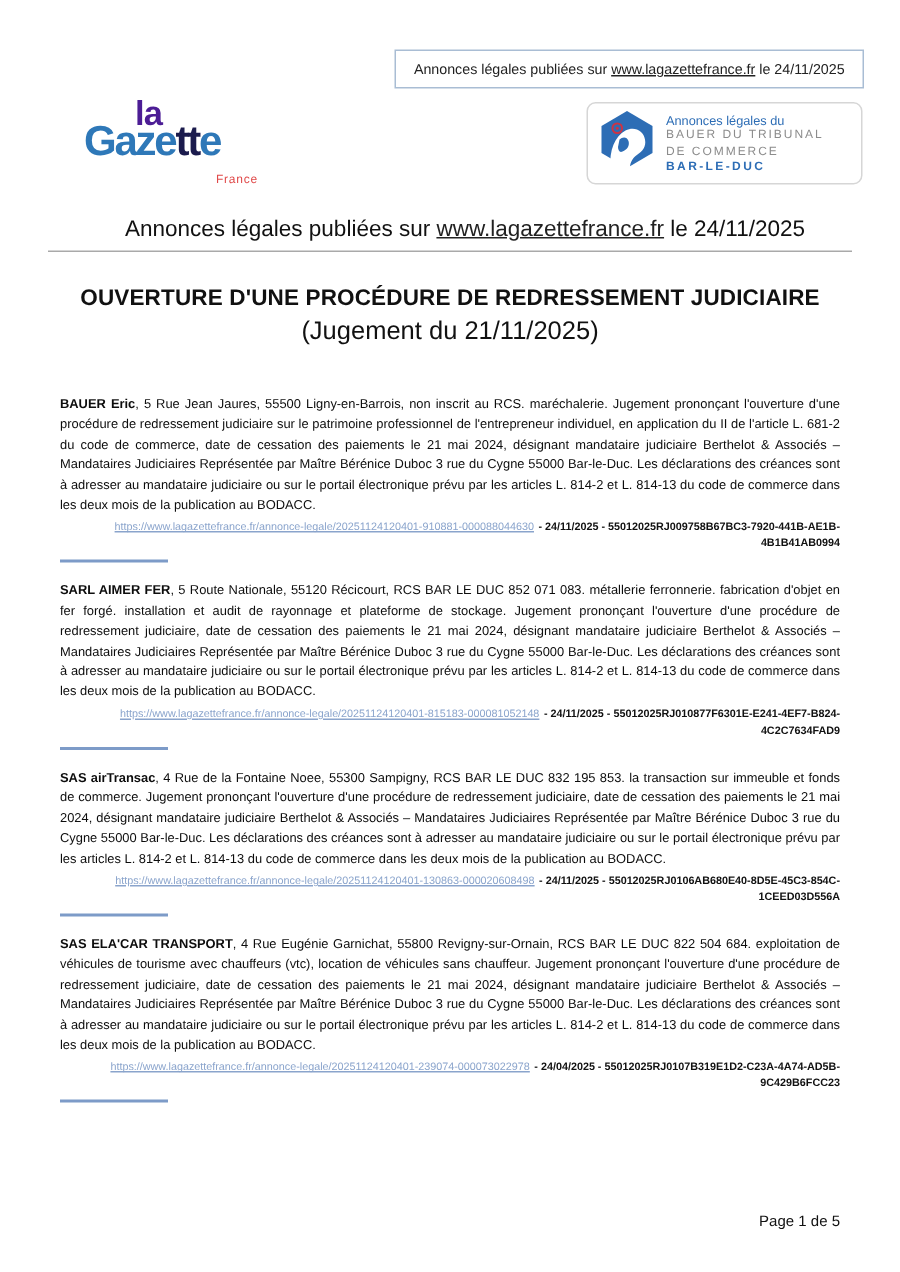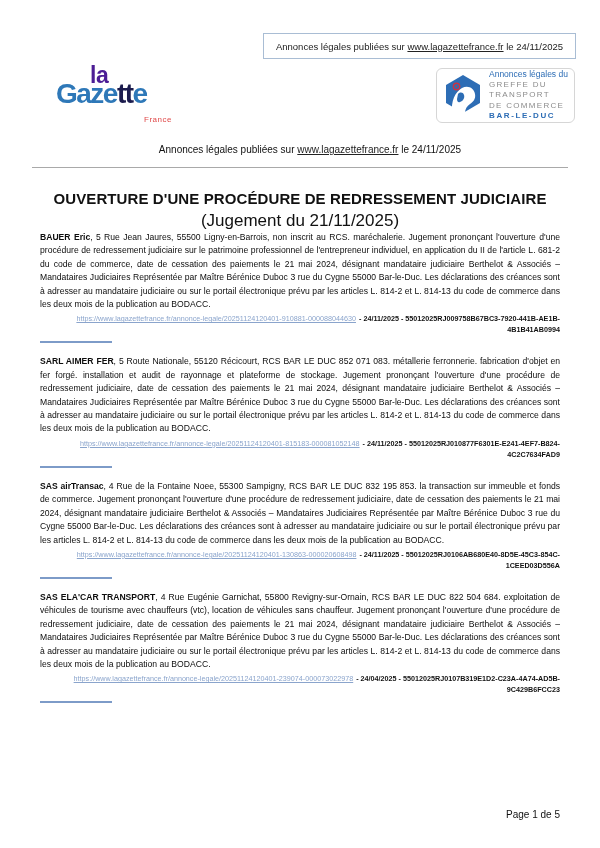--- a/index.html
+++ b/index.html
@@ -18,40 +18,40 @@
   .top-banner .url, .subheader .url { text-decoration:underline; color:#222; }
   
   .gazette-logo { position:absolute; left:56px; top:62px; width:140px; height:70px; }
   .gazette-la { position:absolute; left:34px; top:0px; font-size:23px; font-weight:bold; color:#4c1d95; letter-spacing:-0.5px; }
   .gazette-word { position:absolute; left:0px; top:16px; font-size:28px; font-weight:bold; letter-spacing:-1.5px; }
   .gz-blue { color:#2e78b8; }
   .gz-navy { color:#1b1b4d; }
   .gazette-france { position:absolute; left:88px; top:53px; font-size:8px; color:#e04a4a; letter-spacing:0.5px; }
   
   .greffe-box {
-    position:absolute; top:68px; right:25px; width:139px; height:55px;
+    position:absolute; top:68px; right:25px; width:184px; height:55px;
     border:1px solid #d6d6d6; border-radius:6px; display:flex; align-items:center;
     padding:4px 6px; gap:6px; background:#fff;
   }
   .greffe-text { display:flex; flex-direction:column; line-height:10.5px; }
   .greffe-l1 { color:#2d6db5; font-size:8.5px; }
   .greffe-l2, .greffe-l3 { color:#8c8c8c; font-size:8px; letter-spacing:1.3px; }
   .greffe-l4 { color:#2d6db5; font-size:8px; font-weight:bold; letter-spacing:1.6px; }
   
   .subheader {
     position:absolute; top:144px; left:0; width:100%; text-align:center;
-    font-size:10px; color:#111;padding-left:20px;
+    font-size:15px; color:#111;padding-left:20px;
   }
   .header-rule { position:absolute; top:167px; left:32px; right:32px; height:1px; background:#a9a9a9; }
   
   .content { position:absolute; top:190px; left:40px; width:520px; }
   .doc-title { text-align:center; font-size:15px; font-weight:bold; letter-spacing:0.1px; }
   .doc-subtitle { text-align:center; font-size:17px; margin-top:4px; }
   .announcement { margin-top:12px; }
-  .announcement:first-of-type { margin-top:0; }
+  .announcement:first-of-type { margin-top:32px; }
   .body-text { font-size:8.6px; line-height:13.4px; text-align:justify; color:#0d0d0d; }
   .body-text .company { font-weight:bold; }
   .ref-line { text-align:right; font-size:7.2px; line-height:11px; margin-top:2px; }
   .ref-line .link { color:#8aa4cc; text-decoration:underline; font-weight:normal; }
   .ref-line .ref { color:#111; font-weight:bold; margin-left:3px;text-align:right; }
   .separator { width:72px; height:2px; background:#7d9bc8; margin:6px 0 2px 0; }
   
   .footer-page { position:absolute; top:809px; right:40px; font-size:10px; font-weight:normal; color:#111; }
 </style>
 </head>
@@ -74,21 +74,21 @@
       <svg width="40" height="40" viewBox="0 0 40 40">
         <polygon points="20,1 37,11 37,29 20,39 3,29 3,11" fill="#2d6db5"></polygon>
         <path d="M9,39 C8,27 12,18 19,14 C25,11 31,14 32,20 C33,25 30,28 27,30 C24,32 22,35 22,39 Z" fill="#ffffff"></path>
         <path d="M15,20 C17,18 20,18 21,21 C22,24 20,27 17,28 C15,29 14,27 14,25 Z" fill="#2d6db5"></path>
         <circle cx="13.5" cy="12.5" r="3.2" fill="none" stroke="#cc3344" stroke-width="1.4"></circle>
         <circle cx="13.5" cy="12.5" r="1" fill="#cc3344"></circle>
       </svg>
     </span>
     <span class="greffe-text">
       <span class="greffe-l1">Annonces légales du</span>
-      <span class="greffe-l2">GREFFE DU TRANSPORT</span>
+      <span class="greffe-l2">BAUER DU TRIBUNAL</span>
       <span class="greffe-l3">DE COMMERCE</span>
       <span class="greffe-l4">BAR-LE-DUC</span>
     </span>
   </div>
 
   <div class="subheader">
     <span>Annonces légales publiées sur</span>&nbsp;<span class="url">www.lagazettefrance.fr</span>&nbsp;<span>le 24/11/2025</span>
   </div>
 
   <div class="header-rule"></div>

